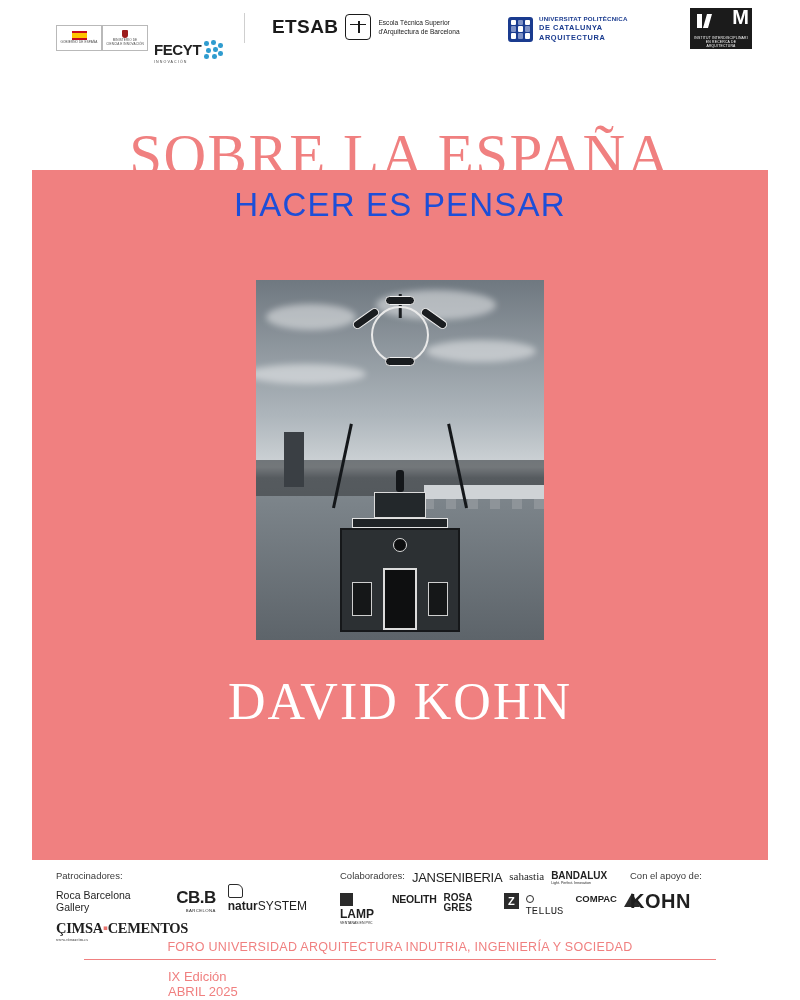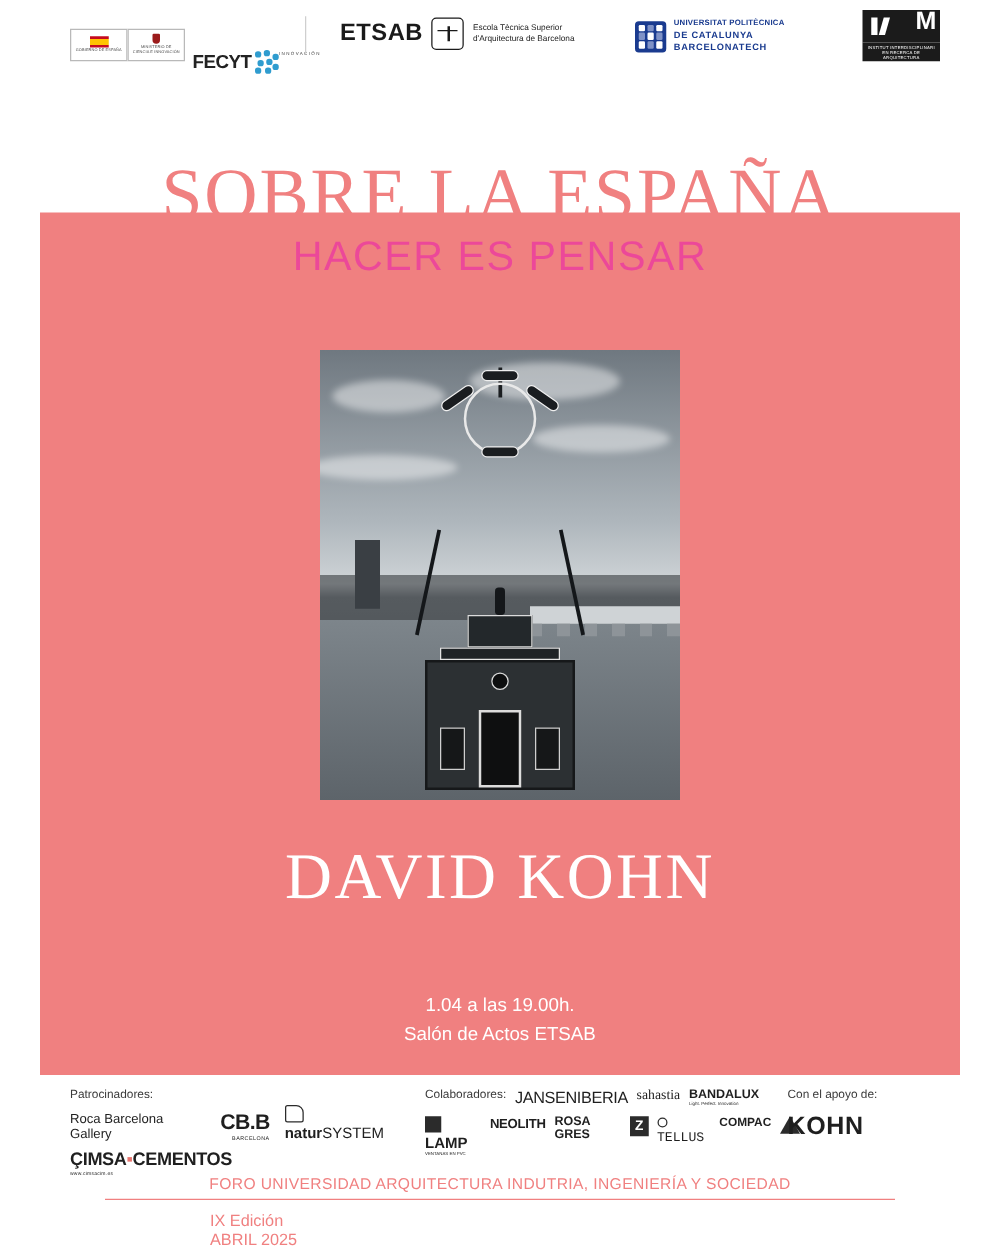--- a/index.html
+++ b/index.html
@@ -24,21 +24,21 @@
     border: 1px solid #b9b9b9; display: flex; flex-direction: column;
     justify-content: center; align-items: center; padding: 1px 3px;
     font-size: 3.1px; line-height: 1.25; color: #4a4a4a; letter-spacing: .1px;
     text-align: center; width: 46px; background: #fff;
   }
   .gob-flag {
     width: 15px; height: 9px; margin-bottom: 1px;
     background: linear-gradient(to bottom, #c60b1e 0 25%, #ffc400 25% 75%, #c60b1e 75% 100%);
   }
   .gob-shield { width: 6px; height: 8px; background:#9b1b1b; border-radius: 1px 1px 3px 3px; margin-bottom:1px;}
-  .fecyt { display: flex; flex-direction: row; margin-left: 6px; justify-content: center; margin-top: 28px; }
+  .fecyt { display: flex; flex-direction: column; margin-left: 6px; justify-content: center; margin-top: 28px; }
   .fecyt-row { display: flex; align-items: center; }
   .fecyt-word { font-size: 15px; font-weight: bold; letter-spacing: -0.4px; color: #222; }
   .fecyt-dots { width: 19px; height: 19px; margin-left: 3px; position: relative; }
   .fecyt-dots i {
     position: absolute; width: 4.6px; height: 4.6px; border-radius: 50%;
     background: #2f9ccf;
   }
   .fecyt-sub { font-size: 3.6px; letter-spacing: 1.1px; color: #444; margin-top: 1px; }
   .band-sep { position:absolute; width:1px; height:30px; background:#cfcfcf; }
 
@@ -91,21 +91,21 @@
   }
 
   
   .title-main {
     position: absolute; left: 0; top: 121px; width: 800px; text-align: center;
     font-size: 59px; letter-spacing: 1.5px; color: #f08080; font-weight: normal;
     font-family: "Liberation Serif", serif;
   }
   .title-sub {
     position: absolute; left: 0; top: 186px; width: 800px; text-align: center;
-    font-size: 33px; letter-spacing: 1.2px; color: #ec4899; font-weight: normal;
+    font-size: 33px; letter-spacing: 1.2px; color: #1d4ed8; font-weight: normal;
   }
 
   
   .photo {
     position: absolute; left: 256px; top: 280px; width: 288px; height: 360px;
     background: #8d8d8d; overflow: hidden;
   }
   .sky { position:absolute; inset:0; background: linear-gradient(to bottom, #6f7880 0%, #aeb6bc 38%, #cfd4d7 52%, #8e9499 55%, #6c7378 100%); }
   .cloud { position:absolute; background: rgba(255,255,255,.45); border-radius: 50%; filter: blur(3px); }
   .river { position:absolute; left:0; right:0; top:60%; height:40%; background: linear-gradient(to bottom,#7d858b,#5d646a); }
@@ -141,21 +141,21 @@
     position: absolute; left: 0; top: 793px; width: 800px; text-align: center;
     color: #ffffff; font-size: 15px; line-height: 1.55;
   }
 
   
   .sponsors { position: absolute; left: 0; top: 866px; width: 800px; height: 72px; }
   .sp-label { font-size: 9.5px; color: #3a3a3a; }
 
   #patro { position:absolute; left:56px; top:4px; width: 270px; }
   #patro .r1 { display:flex; align-items:flex-end; gap:12px; margin-top:3px;}
-  #patro .r2 { display:flex; align-items:flex-start; gap:14px; margin-top:7px;}
+  #patro .r2 { display:flex; align-items:flex-start; gap:14px; margin-top:7px;font-family:Liberation Serif, serif;}
   .roca { font-size: 10.5px; color:#1f1f1f; }
   .cbb { font-size: 17px; font-weight: bold; color:#1f1f1f; letter-spacing:-.5px;}
   .cbb small { display:block; font-size:4.3px; letter-spacing:.4px; text-align:right; font-weight:normal;}
   .natur { font-size: 12px; color:#1f1f1f; }
   .natur b { font-weight: bold; text-align: right; }
   .natur-icon { display:inline-block; width:15px;height:14px;border:1.6px solid #2b2b2b; border-radius:2px 6px 2px 2px; margin-right:3px; vertical-align:-2px;}
   .cim { font-size: 14.5px; font-weight:bold; color:#1f1f1f; letter-spacing:-.3px;}
   .cim i { color: #e8756f; font-style: normal; }
   .cim small { display:block; font-size:4px; font-weight:normal; letter-spacing:.2px;}
 
@@ -248,21 +248,21 @@
         <span class="dim"></span>
           <span></span>
           <span class="dim"></span>
         <span></span>
           <span class="dim"></span>
           <span></span>
       </span>
       <span class="upc-text">
         <div>UNIVERSITAT POLITÈCNICA</div>
         <div class="b">DE CATALUNYA</div>
-        <div class="b">BARCELONATECH</div>
+        <div class="b">ARQUITECTURA</div>
       </span>
     </div>
 
     <div class="logo-slot iria-logo" style="left:690px; top:8px;">
       <div style="width:62px;">
         <div class="iria-top">
           <span class="bar"></span>
             <span class="bar2"></span>
           <span class="m">M</span>
         </div>
@@ -301,24 +301,20 @@
     <div class="mast"></div>
     <div class="hub">
       <span class="blade" style="left:-22px;top:6px;transform:rotate(-35deg);"></span>
       <span class="blade" style="right:-22px;top:6px;transform:rotate(35deg);"></span>
       <span class="blade" style="left:12px;bottom:-4px;transform:rotate(0deg);"></span>
       <span class="blade" style="left:12px;top:-12px;transform:rotate(0deg);"></span>
     </div>
   </div>
 
   <div class="speaker">DAVID KOHN</div>
-  <div class="when">
-    <div>1.04 a las 19.00h.</div>
-    <div>Salón de Actos ETSAB</div>
-  </div>
 
   <div class="sponsors">
 
     <div id="patro">
       <div class="sp-label">Patrocinadores:</div>
       <div class="r1">
         <span class="roca">Roca Barcelona Gallery</span>
         <span class="cbb">
           <span>CB.B</span>
           <small>BARCELONA</small>

